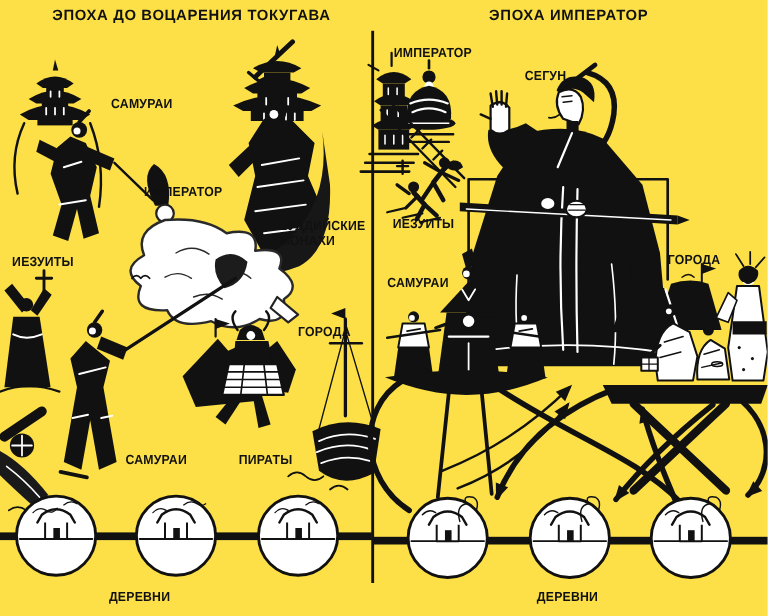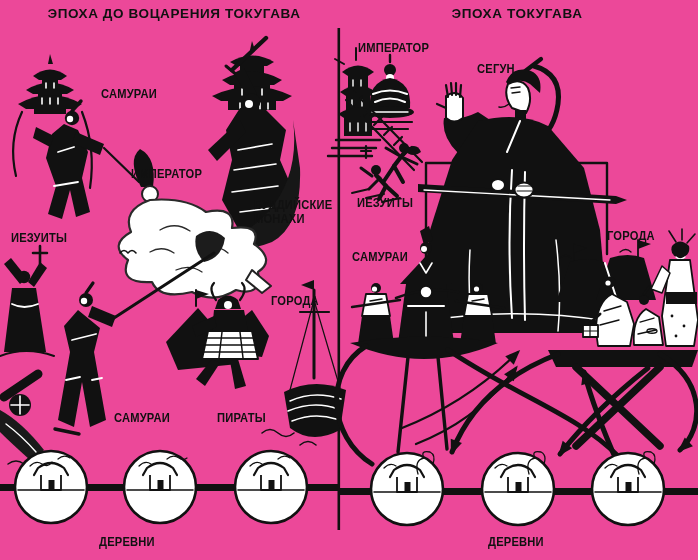--- a/index.html
+++ b/index.html
@@ -1,17 +1,17 @@
 <!DOCTYPE html>
 <html><head>
 <meta charset="utf-8">
 <style>
   html,body{margin:0;padding:0;background:#fff;}
   .stage{
-    position:relative;width:698px;height:560px;background:#ec4899;overflow:hidden;
+    position:relative;width:698px;height:560px;background:#fde047;overflow:hidden;
     font-family:"Liberation Sans",sans-serif;color:#111;
   }
   .stage svg{position:absolute;left:0;top:0;}
   .lbl{
     position:absolute;font-weight:bold;font-size:12px;line-height:13px;
     white-space:nowrap;color:#111;transform:scaleX(.93);transform-origin:left top;
     letter-spacing:.2px;
   }
   .title{
     position:absolute;font-weight:bold;font-size:13.5px;line-height:15px;
@@ -376,21 +376,21 @@
       <rect x="625.5" y="482" width="6" height="10" fill="#111"></rect>
       <path d="M611,477 L615,470 Q628,460 641,470 L645,477" fill="#fff" stroke="#111" stroke-width="2.2"></path>
       <path d="M639,474 Q635,460 645,458 Q641,450 651,452 Q657,455 654,464 M605,468 q6,-6 12,-2" stroke="#111" stroke-width="1.3" fill="none"></path>
     </g>
   </g>
 
   </g>
 </svg>
 
   <div class="title" style="left:28px;top:6px;width:292px;">ЭПОХА ДО ВОЦАРЕНИЯ ТОКУГАВА</div>
-  <div class="title" style="left:412px;top:6px;width:210px;">ЭПОХА ТОКУГАВА</div>
+  <div class="title" style="left:412px;top:6px;width:210px;">ЭПОХА ИМПЕРАТОР</div>
 
   <div class="lbl" style="left:101px;top:88px;">САМУРАИ</div>
   <div class="lbl" style="left:131px;top:168px;">ИМПЕРАТОР</div>
   <div class="lbl lbl2" style="left:254px;top:198px;">
     <div>БУДДИЙСКИЕ</div>
     <div>МОНАХИ</div>
   </div>
   <div class="lbl" style="left:11px;top:232px;">ИЕЗУИТЫ</div>
   <div class="lbl" style="left:271px;top:295px;">ГОРОДА</div>
   <div class="lbl" style="left:114px;top:412px;">САМУРАИ</div>

